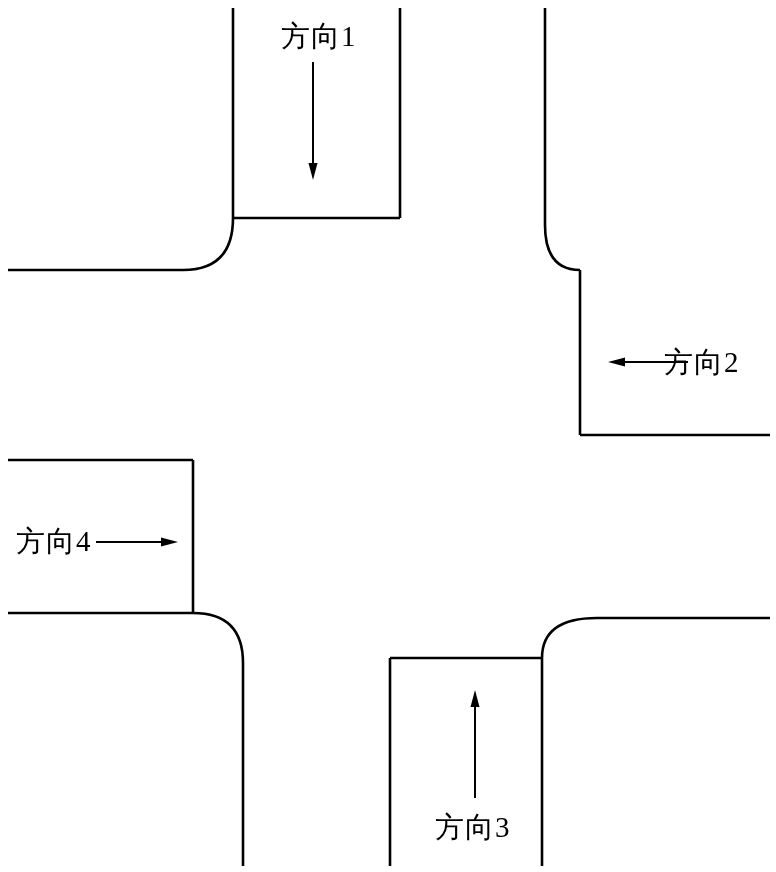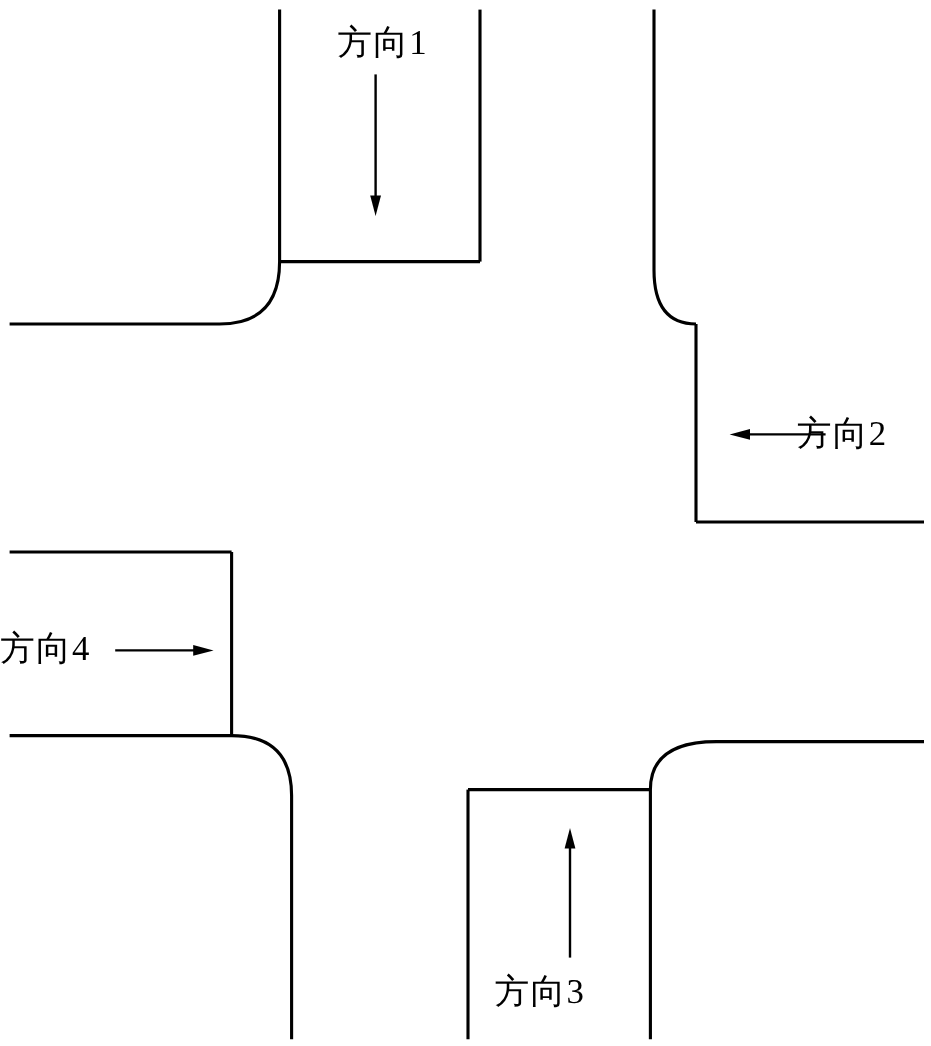--- a/index.html
+++ b/index.html
@@ -42,22 +42,22 @@
   .dir-label{
     position:absolute;
     font-size:29px;
     line-height:32px;
     color:var(--line-color);
     white-space:nowrap;
     letter-spacing:1px;
   }
   .label-d1{left:281px;top:20px;}
   .label-d2{left:664px;top:346px;}
-  .label-d3{left:412px;top:811px;}
-  .label-d4{left:0;top:525px;}
+  .label-d3{left:435px;top:811px;}
+  .label-d4{left:16px;top:525px;}
 </style>
 </head>
 <body>
 
 <div class="canvas">
 
   <svg width="776" height="872" viewBox="0 0 776 872">
 
     <path class="road-line" d="M 233 8 L 233 218 Q 233 270 183 270 L 8 270"></path>
     <path class="road-line" d="M 233 218 L 400 218"></path>

